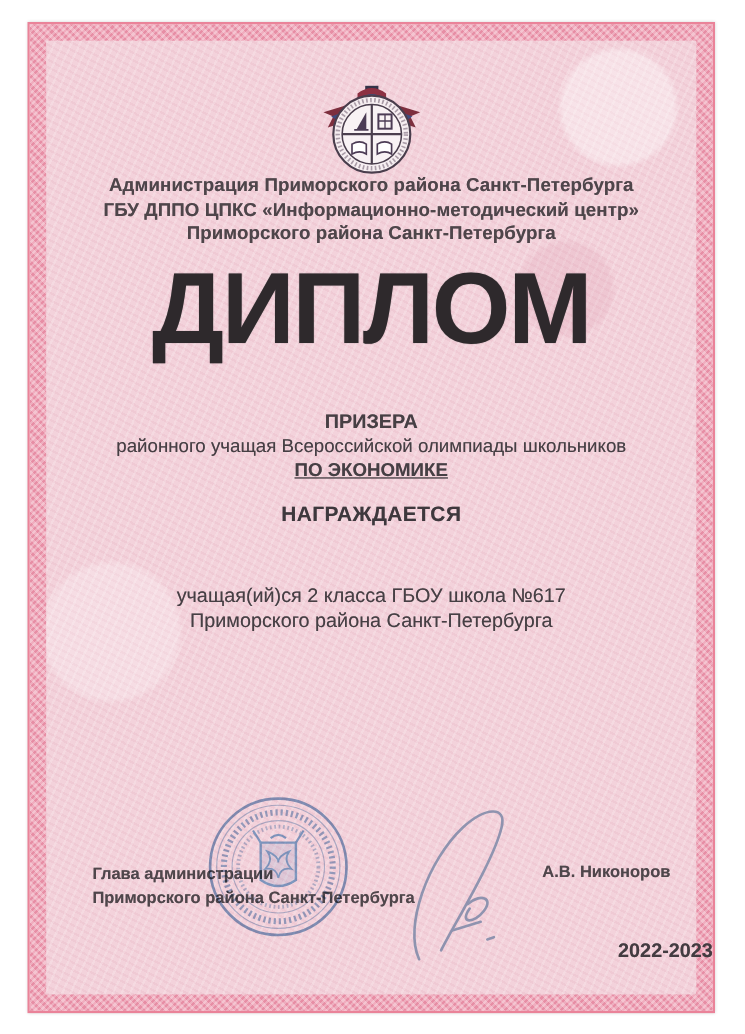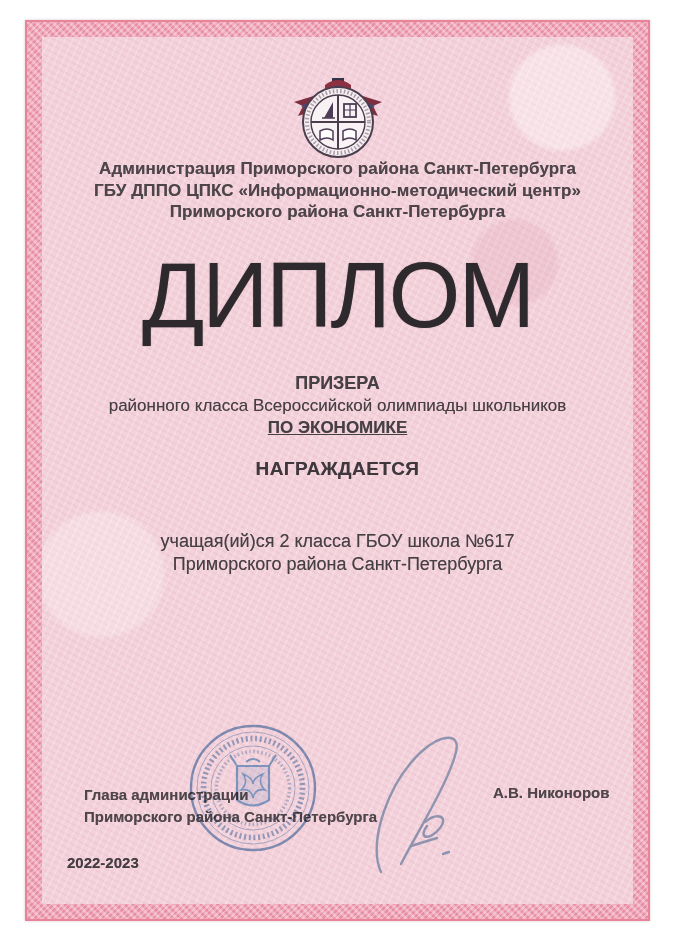--- a/index.html
+++ b/index.html
@@ -50,23 +50,23 @@
     top: 136px;
     font-size: 17px;
     font-weight: bold;
     line-height: 21.5px;
     color: #4e454a;
     letter-spacing: .1px;
     text-shadow: 0 0 .6px rgba(78,69,74,.55);
   }
   .big-title {
     top: 204px;
-    margin: 17px;
+    margin: 3px;
     font-size: 92px;
-    font-weight: normal;
+    font-weight: bold;
     letter-spacing: -2px;
     color: #2e292c;
     text-shadow: 0 0 1px rgba(46,41,44,.5);
   }
   .award-block {
     top: 350px;
     font-size: 17px;
     line-height: 22.5px;
     color: #463f44;
     text-shadow: 0 0 .5px rgba(70,63,68,.5);
@@ -131,22 +131,22 @@
     font-size: 15px;
     font-weight: bold;
     color: #4f464b;
     text-shadow: 0 0 .5px rgba(79,70,75,.5);
   }
   .school-year {
     position: absolute;
     left: 40px;
     right: 0;
     top: 832px;
-    text-align: left;
-    font-size: 15px;
+    text-align: right;
+    font-size: 18px;
     font-weight: bold;
     color: #433c41;
     text-shadow: 0 0 .5px rgba(67,60,65,.5);
   }
 </style>
 </head>
 <body>
 
 <div class="canvas">
   <div class="sheet">
@@ -187,21 +187,21 @@
       <div class="centered org-lines">
         <div>Администрация Приморского района Санкт-Петербурга</div>
         <div>ГБУ ДППО ЦПКС «Информационно-методический центр»</div>
         <div>Приморского района Санкт-Петербурга</div>
       </div>
 
       <h1 class="centered big-title">ДИПЛОМ</h1>
 
       <div class="centered award-block">
         <div class="award-status">ПРИЗЕРА</div>
-        <div class="award-event">районного класса Всероссийской олимпиады школьников</div>
+        <div class="award-event">районного учащая Всероссийской олимпиады школьников</div>
         <div class="award-subject">ПО ЭКОНОМИКЕ</div>
       </div>
 
       <div class="centered awarded-label">НАГРАЖДАЕТСЯ</div>
       <div class="centered recipient-details">
         <div>учащая(ий)ся 2 класса ГБОУ школа №617</div>
         <div>Приморского района Санкт-Петербурга</div>
       </div>
 
       <div class="signer-title">

